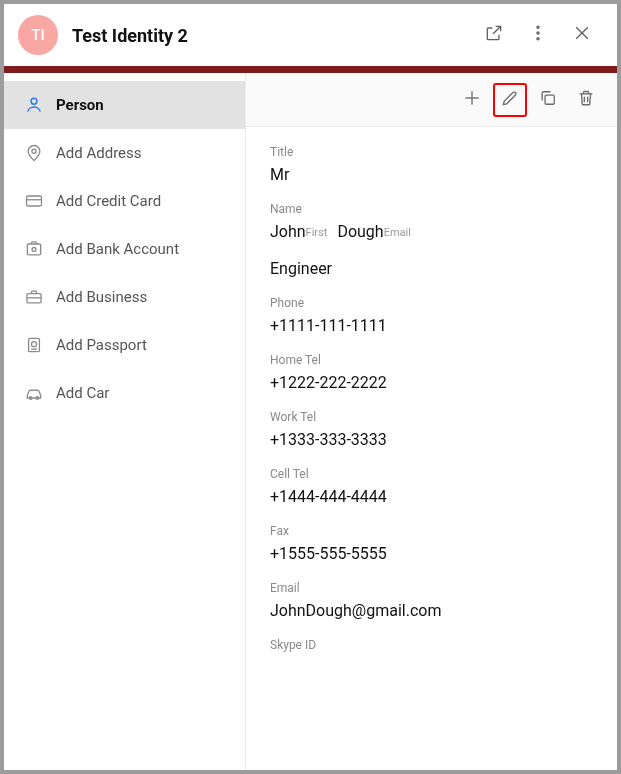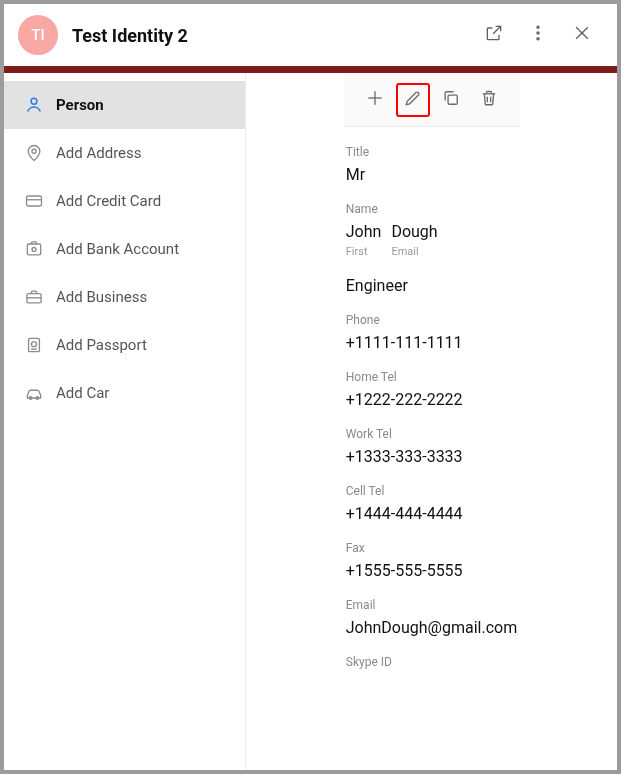--- a/index.html
+++ b/index.html
@@ -85,21 +85,20 @@
   .side-item .icon svg { width: 20px; height: 20px; stroke: currentColor; fill: none; stroke-width: 1.6; }
   .side-item.active { background: #e2e2e2; color: #111; font-weight: 700; }
   .side-item.active .icon { color: #2b7de9; }
   .side-item.active .icon svg { stroke-width: 1.8; }
 
   .main {
     flex: 1;
     display: flex;
     flex-direction: column;
     min-width: 0;
-    align-items: center;
   }
   .toolbar {
     height: 54px;
     border-bottom: 1px solid #ececec;
     display: flex;
     align-items: center;
     justify-content: flex-end;
     padding: 0 14px;
     background: #fafafa;
     gap: 4px;
@@ -126,21 +125,21 @@
     margin-bottom: 6px;
   }
   .field-value {
     font-size: 16px;
     color: #111;
   }
   .name-row {
     display: flex;
     gap: 10px;
   }
-  .name-col { display: flex; flex-direction: column; }
+  .name-col { display: flex; }
   .name-sub {
     font-size: 11px;
     color: #9a9a9a;
     margin-top: 4px;
   }
 </style>
 </head>
 <body>
 
 <div class="window">

